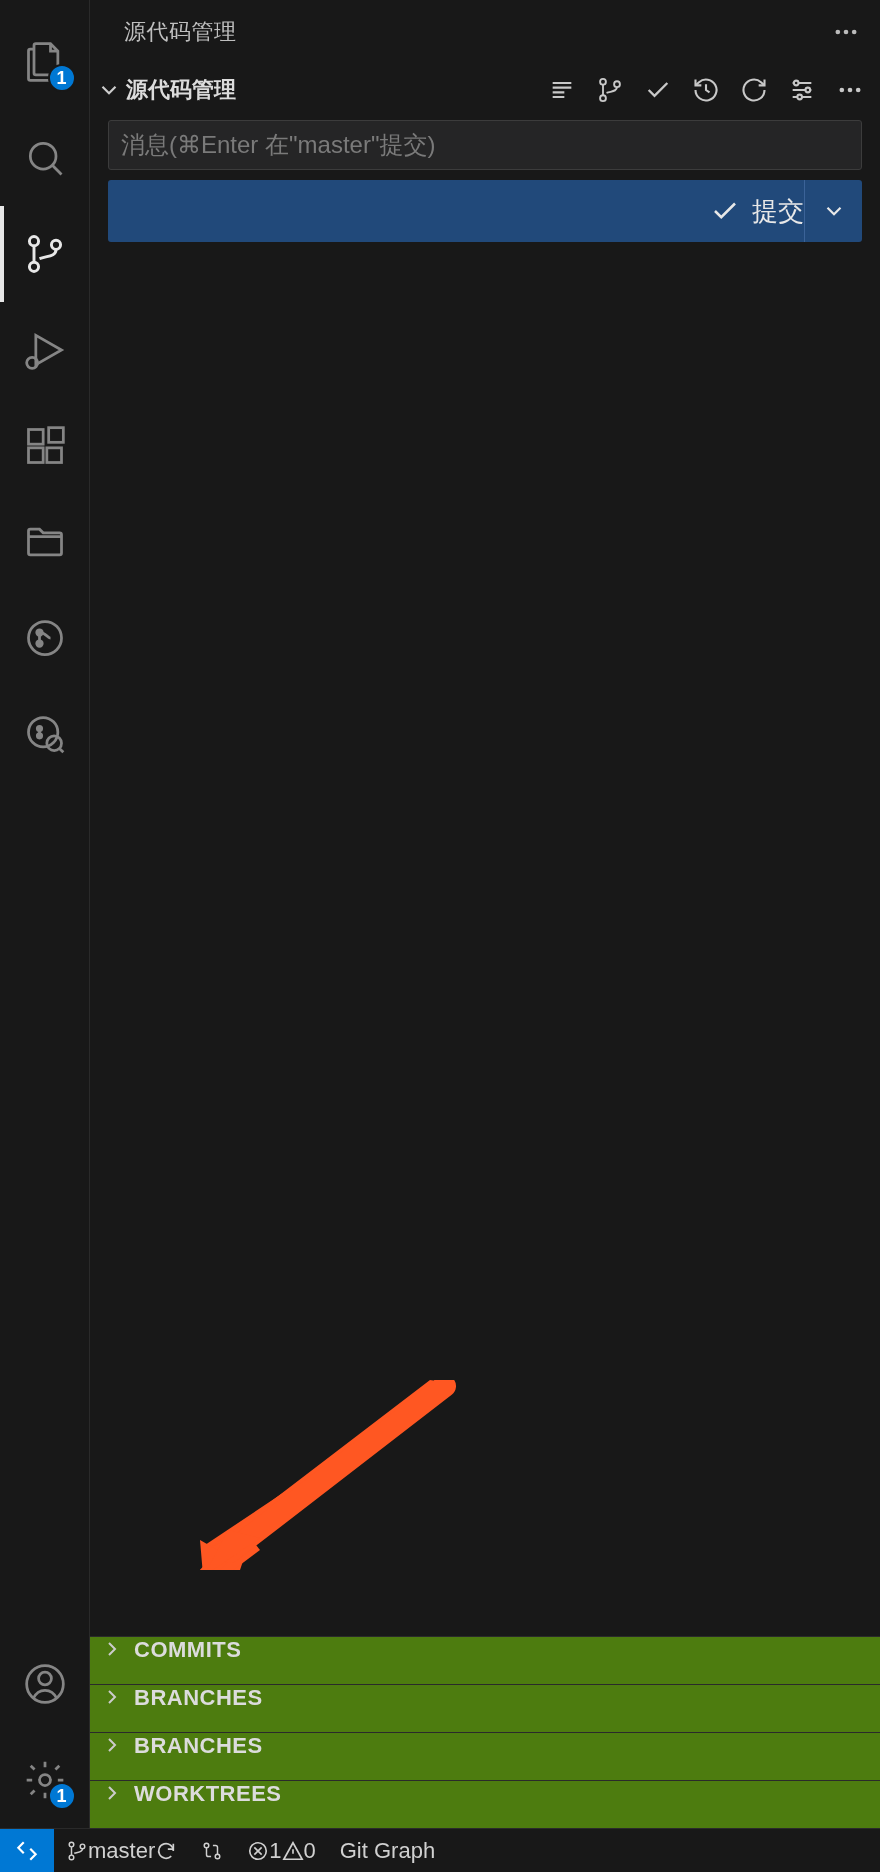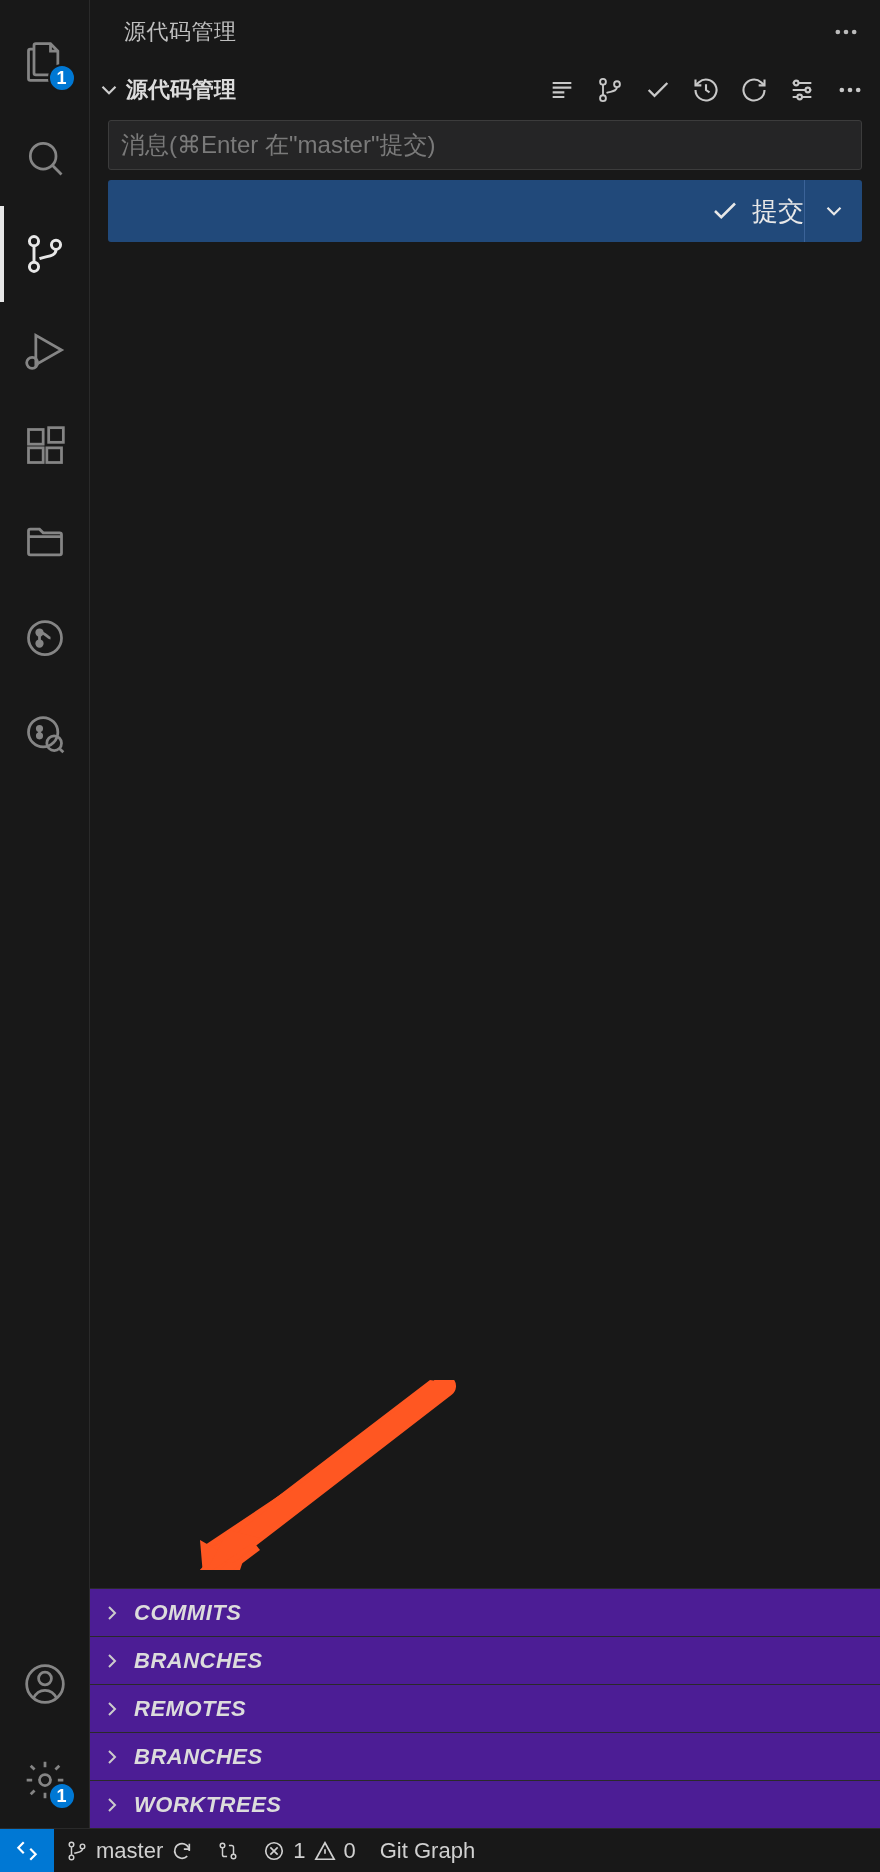--- a/index.html
+++ b/index.html
@@ -111,26 +111,25 @@
     background: #21497a;
     border: none;
     border-left: 1px solid #3b6398;
     color: #e8e8e8;
     display: flex; align-items: center; justify-content: center;
     border-radius: 0 3px 3px 0;
   }
   .commit-drop svg { width: 26px; height: 26px; }
   .flex-gap { flex: 1; }
   .collapsed-section {
-    display: flex; align-items: center;
+    display: flex; 
     height: 48px;
     padding: 0 10px;
     border-top: 1px solid #2a2a2a;
-    background: #4c1d95;
-    font-style: italic;
+    background: #4d7c0f;
   }
   .collapsed-section .chev { color: #ccc; margin-right: 10px; display:flex; }
   .collapsed-section .chev svg { width: 24px; height: 24px; }
   .collapsed-section .label {
     font-size: 22px; font-weight: 800; color: #dcdcdc;
     letter-spacing: 0.5px;
   }
   
   .status-bar {
     height: 44px;
@@ -140,21 +139,21 @@
     font-size: 22px;
     color: #d0d0d0;
   }
   .remote-ind {
     width: 54px; height: 44px;
     background: #0078d4;
     display: flex; align-items: center; justify-content: center;
     color: #fff;
   }
   .remote-ind svg { width: 26px; height: 26px; }
-  .sb-item { display: flex; align-items: center; gap: 8px; padding: 0 12px; height: 100%; }
+  .sb-item { display: flex; align-items: center; gap: 0; padding: 0 12px; height: 100%; }
   .sb-item svg { width: 22px; height: 22px; }
   
   .arrow-annotation {
     position: absolute;
     left: 200px;
     top: 1380px;
     width: 260px;
     height: 190px;
     pointer-events: none;
     z-index: 10;
@@ -340,28 +339,20 @@
         </span>
       <span class="label">COMMITS</span>
     </div>
     <div class="collapsed-section">
       <span class="chev">
           <svg viewBox="0 0 24 24" fill="none" stroke="currentColor" stroke-width="2">
             <path d="m9 6 6 6-6 6"></path>
           </svg>
         </span>
       <span class="label">BRANCHES</span>
-    </div>
-    <div class="collapsed-section">
-      <span class="chev">
-          <svg viewBox="0 0 24 24" fill="none" stroke="currentColor" stroke-width="2">
-            <path d="m9 6 6 6-6 6"></path>
-          </svg>
-        </span>
-      <span class="label">REMOTES</span>
     </div>
     <div class="collapsed-section">
       <span class="chev">
           <svg viewBox="0 0 24 24" fill="none" stroke="currentColor" stroke-width="2">
             <path d="m9 6 6 6-6 6"></path>
           </svg>
         </span>
       <span class="label">BRANCHES</span>
     </div>
     <div class="collapsed-section">

